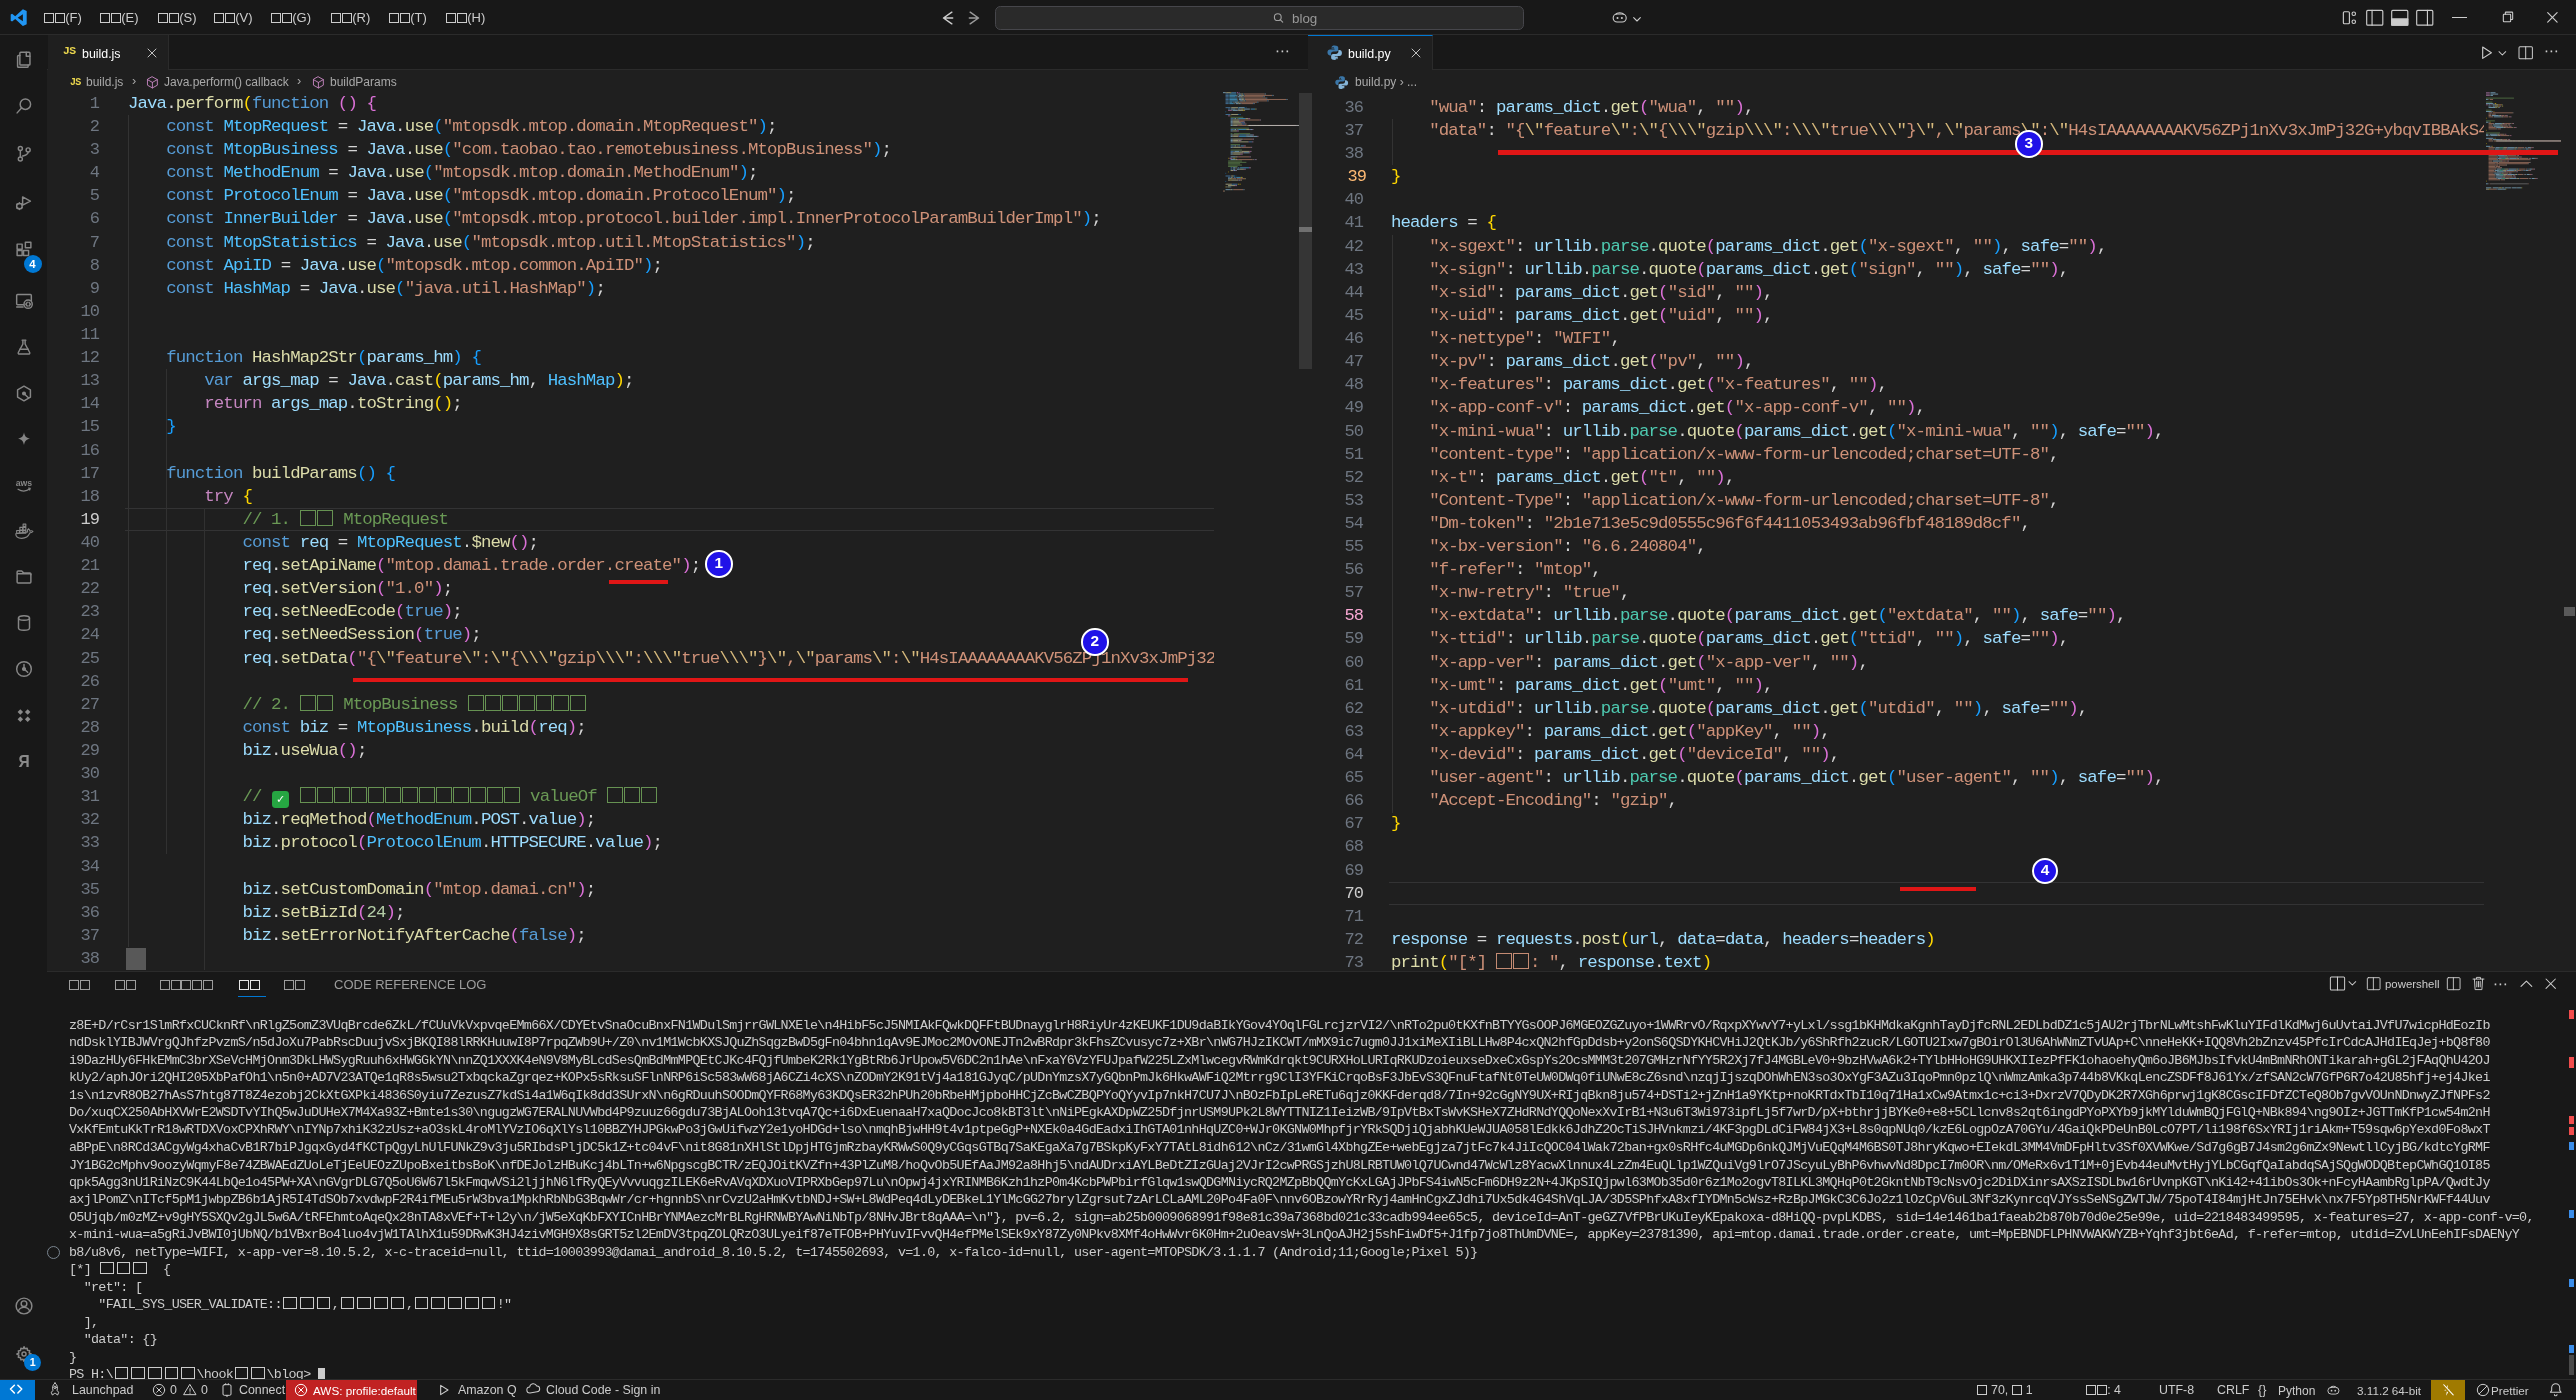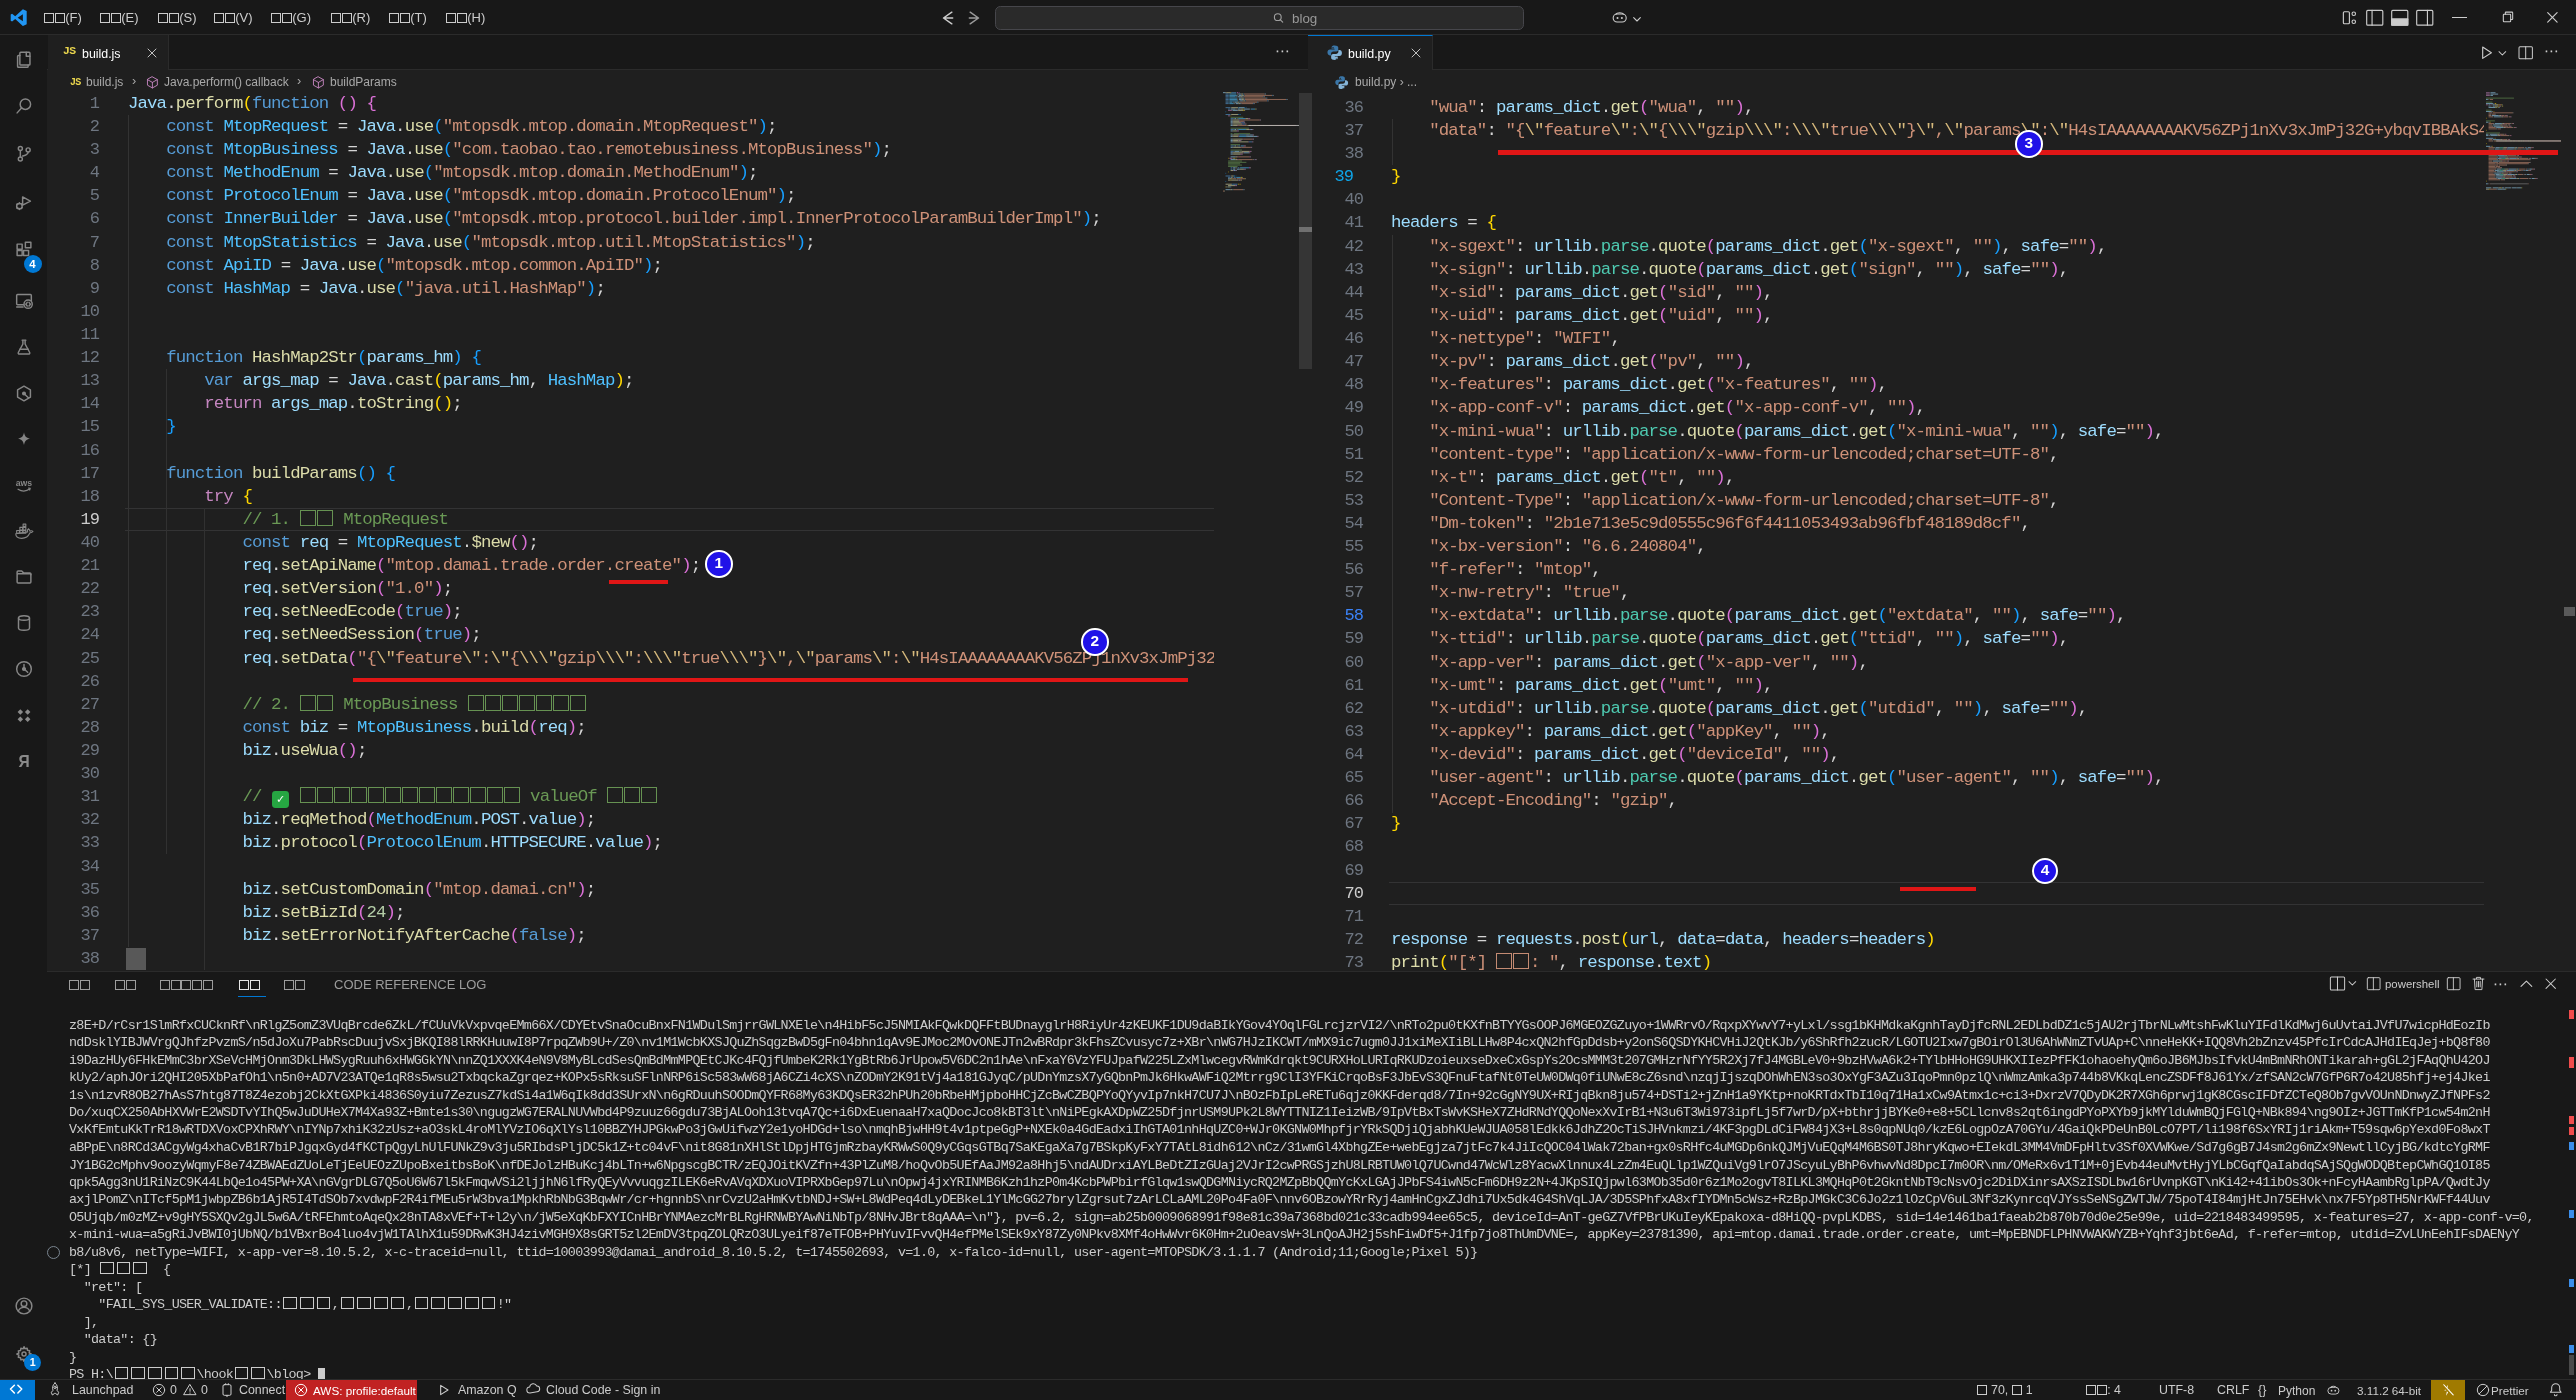--- a/index.html
+++ b/index.html
@@ -674,21 +674,21 @@
 <div style="left:353px;top:678px;width:835px;height:4px;background:#e01616"></div>
 <div style="left:1313px;top:91px;width:1171px;height:879px;overflow:hidden">
     <div style="left:76px;top:791px;width:1095px;height:23px;border-top:0.7px solid #333334;border-bottom:0.7px solid #333334"></div>
     <div style="left:79px;top:28px;width:0.7px;height:46px;background:#333"></div>
     <div style="left:79px;top:144px;width:0.7px;height:578px;background:#333"></div>
     <div class="ln" style="left:10px;top:5px;color:#6e7681">36</div>
     <div class="cl" style="left:78px;top:5px">    <span style="color:#CE9178">"wua"</span><span style="color:#D4D4D4">:</span> <span style="color:#9CDCFE">params_dict</span><span style="color:#D4D4D4">.</span><span style="color:#DCDCAA">get</span><span style="color:#DA70D6">(</span><span style="color:#CE9178">"wua"</span><span style="color:#D4D4D4">,</span> <span style="color:#CE9178">""</span><span style="color:#DA70D6">)</span><span style="color:#D4D4D4">,</span></div>
     <div class="ln" style="left:10px;top:28px;color:#6e7681">37</div>
     <div class="cl" style="left:78px;top:28px">    <span style="color:#CE9178">"data"</span><span style="color:#D4D4D4">:</span> <span style="color:#CE9178">"{</span><span style="color:#D7BA7D">\"</span><span style="color:#CE9178">feature</span><span style="color:#D7BA7D">\"</span><span style="color:#CE9178">:</span><span style="color:#D7BA7D">\"</span><span style="color:#CE9178">{</span><span style="color:#D7BA7D">\\\"</span><span style="color:#CE9178">gzip</span><span style="color:#D7BA7D">\\\"</span><span style="color:#CE9178">:</span><span style="color:#D7BA7D">\\\"</span><span style="color:#CE9178">true</span><span style="color:#D7BA7D">\\\"</span><span style="color:#CE9178">}</span><span style="color:#D7BA7D">\"</span><span style="color:#CE9178">,</span><span style="color:#D7BA7D">\"</span><span style="color:#CE9178">params</span><span style="color:#D7BA7D">\"</span><span style="color:#CE9178">:</span><span style="color:#D7BA7D">\"</span><span style="color:#CE9178">H4sIAAAAAAAAKV56ZPj1nXv3xJmPj32G</span><span style="color:#CE9178">+ybqvIBBAkS4mFyH9</span></div>
     <div class="ln" style="left:10px;top:51px;color:#6e7681">38</div>
-    <div class="ln" style="left:0;top:74px;color:#0ea5e9">39</div>
+    <div class="ln" style="left:13px;top:74px;color:#fdba74">39</div>
     <div class="cl" style="left:78px;top:74px"><span style="color:#FFD700">}</span></div>
     <div class="ln" style="left:10px;top:97px;color:#6e7681">40</div>
     <div class="ln" style="left:10px;top:120px;color:#6e7681">41</div>
     <div class="cl" style="left:78px;top:120px"><span style="color:#9CDCFE">headers</span> <span style="color:#D4D4D4">=</span> <span style="color:#FFD700">{</span></div>
     <div class="ln" style="left:10px;top:144px;color:#6e7681">42</div>
     <div class="cl" style="left:78px;top:144px">    <span style="color:#CE9178">"x-sgext"</span><span style="color:#D4D4D4">:</span> <span style="color:#9CDCFE">urllib</span><span style="color:#D4D4D4">.</span><span style="color:#4EC9B0">parse</span><span style="color:#D4D4D4">.</span><span style="color:#DCDCAA">quote</span><span style="color:#DA70D6">(</span><span style="color:#9CDCFE">params_dict</span><span style="color:#D4D4D4">.</span><span style="color:#DCDCAA">get</span><span style="color:#179FFF">(</span><span style="color:#CE9178">"x-sgext"</span><span style="color:#D4D4D4">,</span> <span style="color:#CE9178">""</span><span style="color:#179FFF">)</span><span style="color:#D4D4D4">,</span> <span style="color:#9CDCFE">safe</span><span style="color:#D4D4D4">=</span><span style="color:#CE9178">""</span><span style="color:#DA70D6">)</span><span style="color:#D4D4D4">,</span></div>
     <div class="ln" style="left:10px;top:167px;color:#6e7681">43</div>
     <div class="cl" style="left:78px;top:167px">    <span style="color:#CE9178">"x-sign"</span><span style="color:#D4D4D4">:</span> <span style="color:#9CDCFE">urllib</span><span style="color:#D4D4D4">.</span><span style="color:#4EC9B0">parse</span><span style="color:#D4D4D4">.</span><span style="color:#DCDCAA">quote</span><span style="color:#DA70D6">(</span><span style="color:#9CDCFE">params_dict</span><span style="color:#D4D4D4">.</span><span style="color:#DCDCAA">get</span><span style="color:#179FFF">(</span><span style="color:#CE9178">"sign"</span><span style="color:#D4D4D4">,</span> <span style="color:#CE9178">""</span><span style="color:#179FFF">)</span><span style="color:#D4D4D4">,</span> <span style="color:#9CDCFE">safe</span><span style="color:#D4D4D4">=</span><span style="color:#CE9178">""</span><span style="color:#DA70D6">)</span><span style="color:#D4D4D4">,</span></div>
     <div class="ln" style="left:10px;top:190px;color:#6e7681">44</div>
     <div class="cl" style="left:78px;top:190px">    <span style="color:#CE9178">"x-sid"</span><span style="color:#D4D4D4">:</span> <span style="color:#9CDCFE">params_dict</span><span style="color:#D4D4D4">.</span><span style="color:#DCDCAA">get</span><span style="color:#DA70D6">(</span><span style="color:#CE9178">"sid"</span><span style="color:#D4D4D4">,</span> <span style="color:#CE9178">""</span><span style="color:#DA70D6">)</span><span style="color:#D4D4D4">,</span></div>
@@ -711,21 +711,21 @@
     <div class="ln" style="left:10px;top:398px;color:#6e7681">53</div>
     <div class="cl" style="left:78px;top:398px">    <span style="color:#CE9178">"Content-Type"</span><span style="color:#D4D4D4">:</span> <span style="color:#CE9178">"application/x-www-form-urlencoded;charset=UTF-8"</span><span style="color:#D4D4D4">,</span></div>
     <div class="ln" style="left:10px;top:421px;color:#6e7681">54</div>
     <div class="cl" style="left:78px;top:421px">    <span style="color:#CE9178">"Dm-token"</span><span style="color:#D4D4D4">:</span> <span style="color:#CE9178">"2b1e713e5c9d0555c96f6f4411053493ab96fbf48189d8cf"</span><span style="color:#D4D4D4">,</span></div>
     <div class="ln" style="left:10px;top:444px;color:#6e7681">55</div>
     <div class="cl" style="left:78px;top:444px">    <span style="color:#CE9178">"x-bx-version"</span><span style="color:#D4D4D4">:</span> <span style="color:#CE9178">"6.6.240804"</span><span style="color:#D4D4D4">,</span></div>
     <div class="ln" style="left:10px;top:467px;color:#6e7681">56</div>
     <div class="cl" style="left:78px;top:467px">    <span style="color:#CE9178">"f-refer"</span><span style="color:#D4D4D4">:</span> <span style="color:#CE9178">"mtop"</span><span style="color:#D4D4D4">,</span></div>
     <div class="ln" style="left:10px;top:490px;color:#6e7681">57</div>
     <div class="cl" style="left:78px;top:490px">    <span style="color:#CE9178">"x-nw-retry"</span><span style="color:#D4D4D4">:</span> <span style="color:#CE9178">"true"</span><span style="color:#D4D4D4">,</span></div>
-    <div class="ln" style="left:10px;top:513px;color:#3b82f6">58</div>
+    <div class="ln" style="left:10px;top:513px;color:#f9a8d4">58</div>
     <div class="cl" style="left:78px;top:513px">    <span style="color:#CE9178">"x-extdata"</span><span style="color:#D4D4D4">:</span> <span style="color:#9CDCFE">urllib</span><span style="color:#D4D4D4">.</span><span style="color:#4EC9B0">parse</span><span style="color:#D4D4D4">.</span><span style="color:#DCDCAA">quote</span><span style="color:#DA70D6">(</span><span style="color:#9CDCFE">params_dict</span><span style="color:#D4D4D4">.</span><span style="color:#DCDCAA">get</span><span style="color:#179FFF">(</span><span style="color:#CE9178">"extdata"</span><span style="color:#D4D4D4">,</span> <span style="color:#CE9178">""</span><span style="color:#179FFF">)</span><span style="color:#D4D4D4">,</span> <span style="color:#9CDCFE">safe</span><span style="color:#D4D4D4">=</span><span style="color:#CE9178">""</span><span style="color:#DA70D6">)</span><span style="color:#D4D4D4">,</span></div>
     <div class="ln" style="left:10px;top:536px;color:#6e7681">59</div>
     <div class="cl" style="left:78px;top:536px">    <span style="color:#CE9178">"x-ttid"</span><span style="color:#D4D4D4">:</span> <span style="color:#9CDCFE">urllib</span><span style="color:#D4D4D4">.</span><span style="color:#4EC9B0">parse</span><span style="color:#D4D4D4">.</span><span style="color:#DCDCAA">quote</span><span style="color:#DA70D6">(</span><span style="color:#9CDCFE">params_dict</span><span style="color:#D4D4D4">.</span><span style="color:#DCDCAA">get</span><span style="color:#179FFF">(</span><span style="color:#CE9178">"ttid"</span><span style="color:#D4D4D4">,</span> <span style="color:#CE9178">""</span><span style="color:#179FFF">)</span><span style="color:#D4D4D4">,</span> <span style="color:#9CDCFE">safe</span><span style="color:#D4D4D4">=</span><span style="color:#CE9178">""</span><span style="color:#DA70D6">)</span><span style="color:#D4D4D4">,</span></div>
     <div class="ln" style="left:10px;top:560px;color:#6e7681">60</div>
     <div class="cl" style="left:78px;top:560px">    <span style="color:#CE9178">"x-app-ver"</span><span style="color:#D4D4D4">:</span> <span style="color:#9CDCFE">params_dict</span><span style="color:#D4D4D4">.</span><span style="color:#DCDCAA">get</span><span style="color:#DA70D6">(</span><span style="color:#CE9178">"x-app-ver"</span><span style="color:#D4D4D4">,</span> <span style="color:#CE9178">""</span><span style="color:#DA70D6">)</span><span style="color:#D4D4D4">,</span></div>
     <div class="ln" style="left:10px;top:583px;color:#6e7681">61</div>
     <div class="cl" style="left:78px;top:583px">    <span style="color:#CE9178">"x-umt"</span><span style="color:#D4D4D4">:</span> <span style="color:#9CDCFE">params_dict</span><span style="color:#D4D4D4">.</span><span style="color:#DCDCAA">get</span><span style="color:#DA70D6">(</span><span style="color:#CE9178">"umt"</span><span style="color:#D4D4D4">,</span> <span style="color:#CE9178">""</span><span style="color:#DA70D6">)</span><span style="color:#D4D4D4">,</span></div>
     <div class="ln" style="left:10px;top:606px;color:#6e7681">62</div>
     <div class="cl" style="left:78px;top:606px">    <span style="color:#CE9178">"x-utdid"</span><span style="color:#D4D4D4">:</span> <span style="color:#9CDCFE">urllib</span><span style="color:#D4D4D4">.</span><span style="color:#4EC9B0">parse</span><span style="color:#D4D4D4">.</span><span style="color:#DCDCAA">quote</span><span style="color:#DA70D6">(</span><span style="color:#9CDCFE">params_dict</span><span style="color:#D4D4D4">.</span><span style="color:#DCDCAA">get</span><span style="color:#179FFF">(</span><span style="color:#CE9178">"utdid"</span><span style="color:#D4D4D4">,</span> <span style="color:#CE9178">""</span><span style="color:#179FFF">)</span><span style="color:#D4D4D4">,</span> <span style="color:#9CDCFE">safe</span><span style="color:#D4D4D4">=</span><span style="color:#CE9178">""</span><span style="color:#DA70D6">)</span><span style="color:#D4D4D4">,</span></div>
     <div class="ln" style="left:10px;top:629px;color:#6e7681">63</div>

